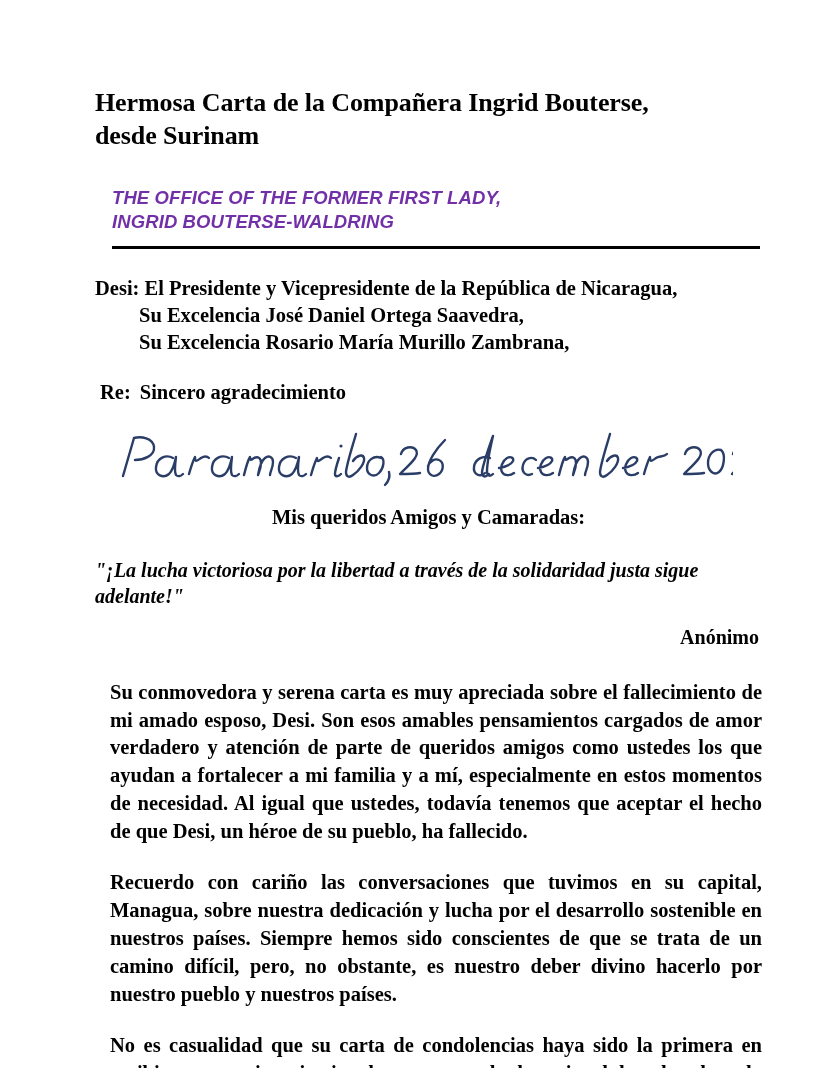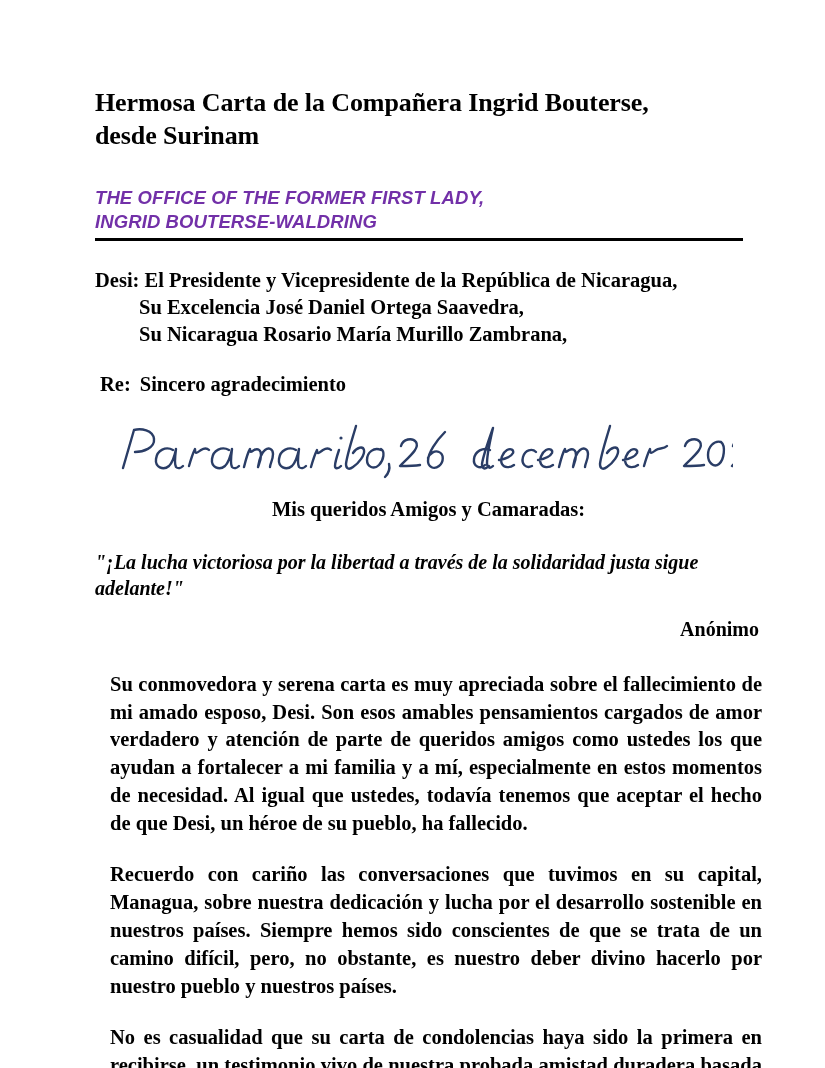--- a/index.html
+++ b/index.html
@@ -36,21 +36,22 @@
     letter-spacing: -0.1px;
     color: #000000;
     max-width: 610px;
   }
 
   
   .letterhead {
     margin-top: 33px;
     width: 648px;
     border-bottom: 3px solid #000000;
-    padding-bottom: 4px;
+    padding-bottom: 12px;
+    margin-left: 17px;
   }
   .letterhead-line {
     font-family: "Liberation Sans", "DejaVu Sans", sans-serif;
     font-weight: bold;
     font-style: italic;
     font-size: 18.5px;
     line-height: 1.30;
     color: #7230A8;
     letter-spacing: 0.1px;
   }
@@ -141,21 +142,21 @@
   <h1 class="doc-title">Hermosa Carta de la Compañera Ingrid Bouterse, desde Surinam</h1>
 
   <div class="letterhead">
     <div class="letterhead-line">THE OFFICE OF THE FORMER FIRST LADY,</div>
     <div class="letterhead-line">INGRID BOUTERSE-WALDRING</div>
   </div>
 
   <div class="addressee">
     <div class="addressee-line">Desi: El Presidente y Vicepresidente de la República de Nicaragua,</div>
     <div class="addressee-line indent">Su Excelencia José Daniel Ortega Saavedra,</div>
-    <div class="addressee-line indent">Su Nicaragua Rosario María Murillo Zambrana,</div>
+    <div class="addressee-line indent">Su Excelencia Rosario María Murillo Zambrana,</div>
   </div>
 
   <div class="subject">
     <span>Re:</span><span class="subject-gap"></span><span>Sincero agradecimiento</span>
   </div>
 
   <div class="handwritten-date">
     <svg width="620" height="62" viewBox="0 0 620 62" aria-hidden="true">
       <g fill="none" stroke="#2a3d66" stroke-width="2.4" stroke-linecap="round" stroke-linejoin="round">
 

